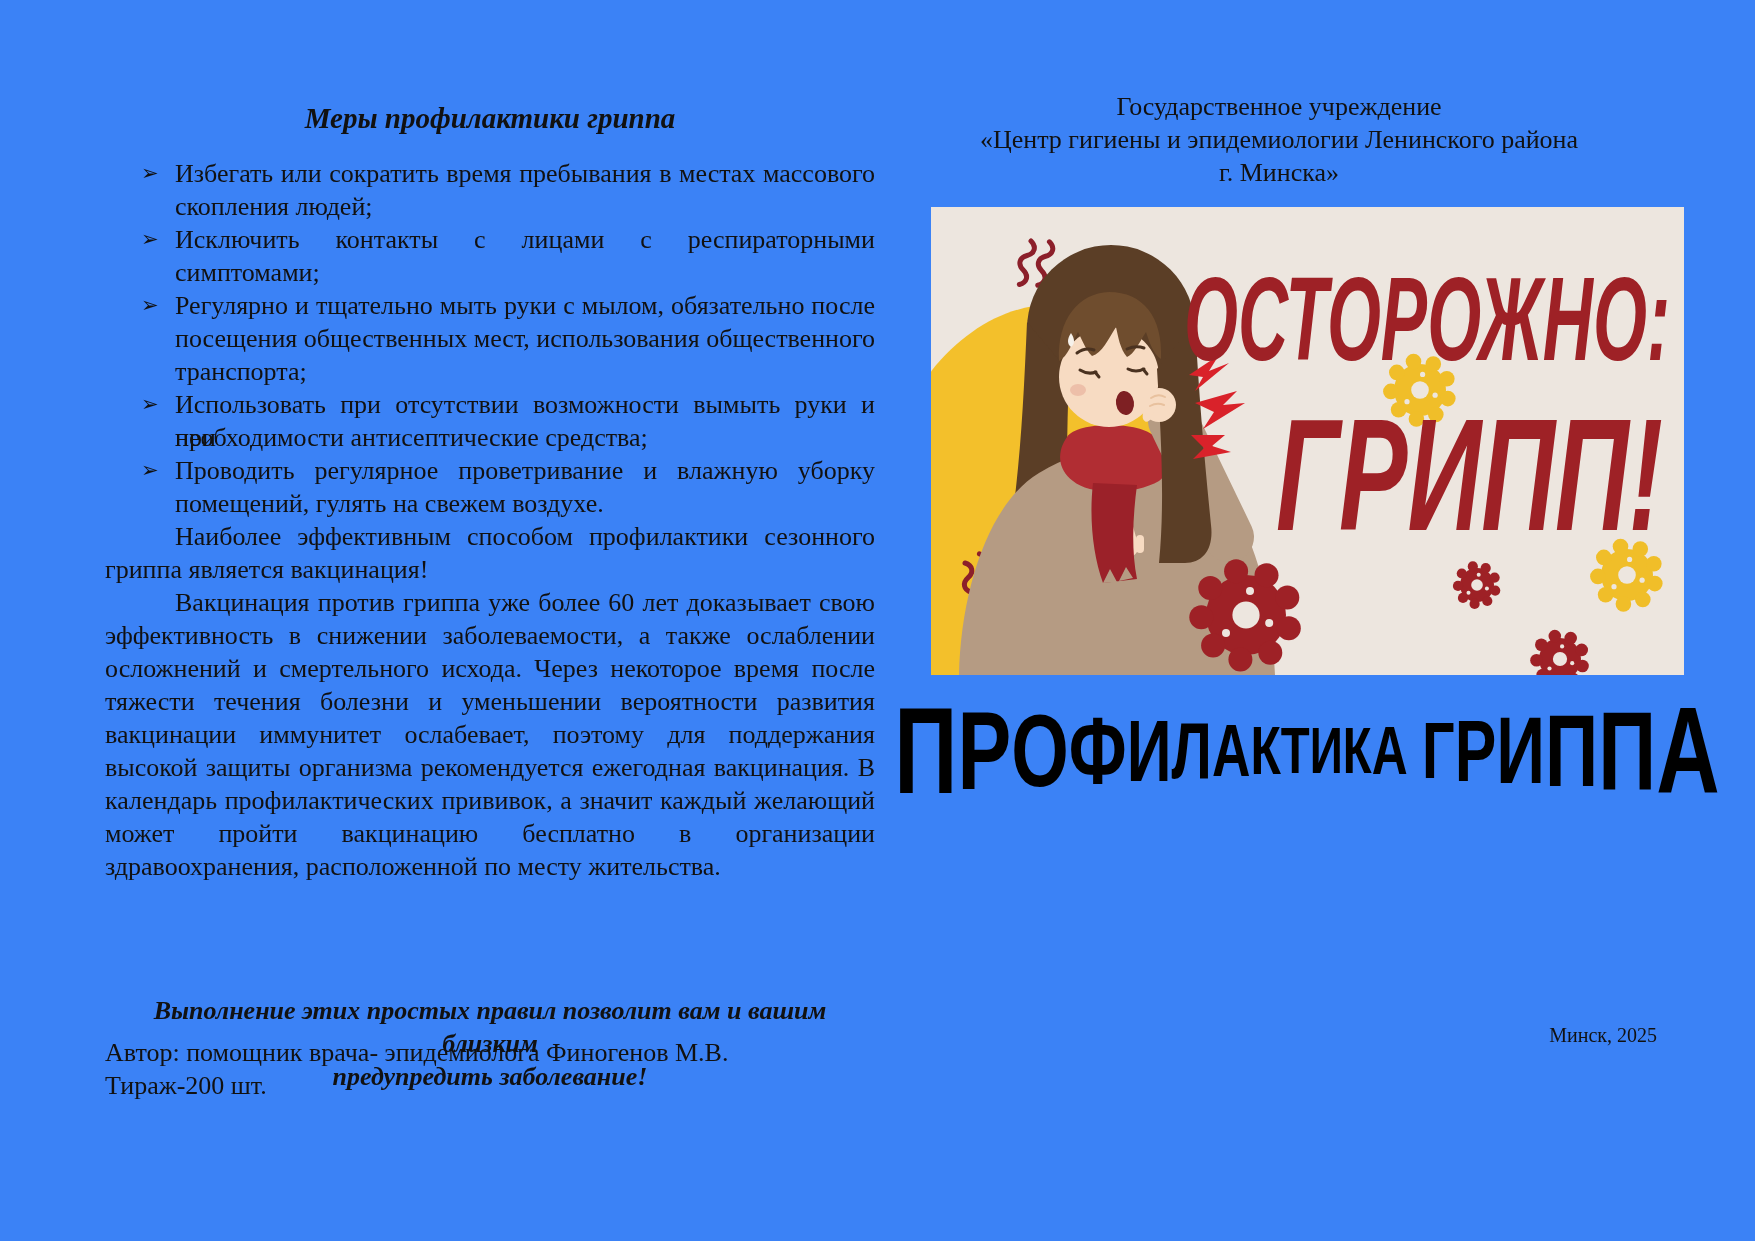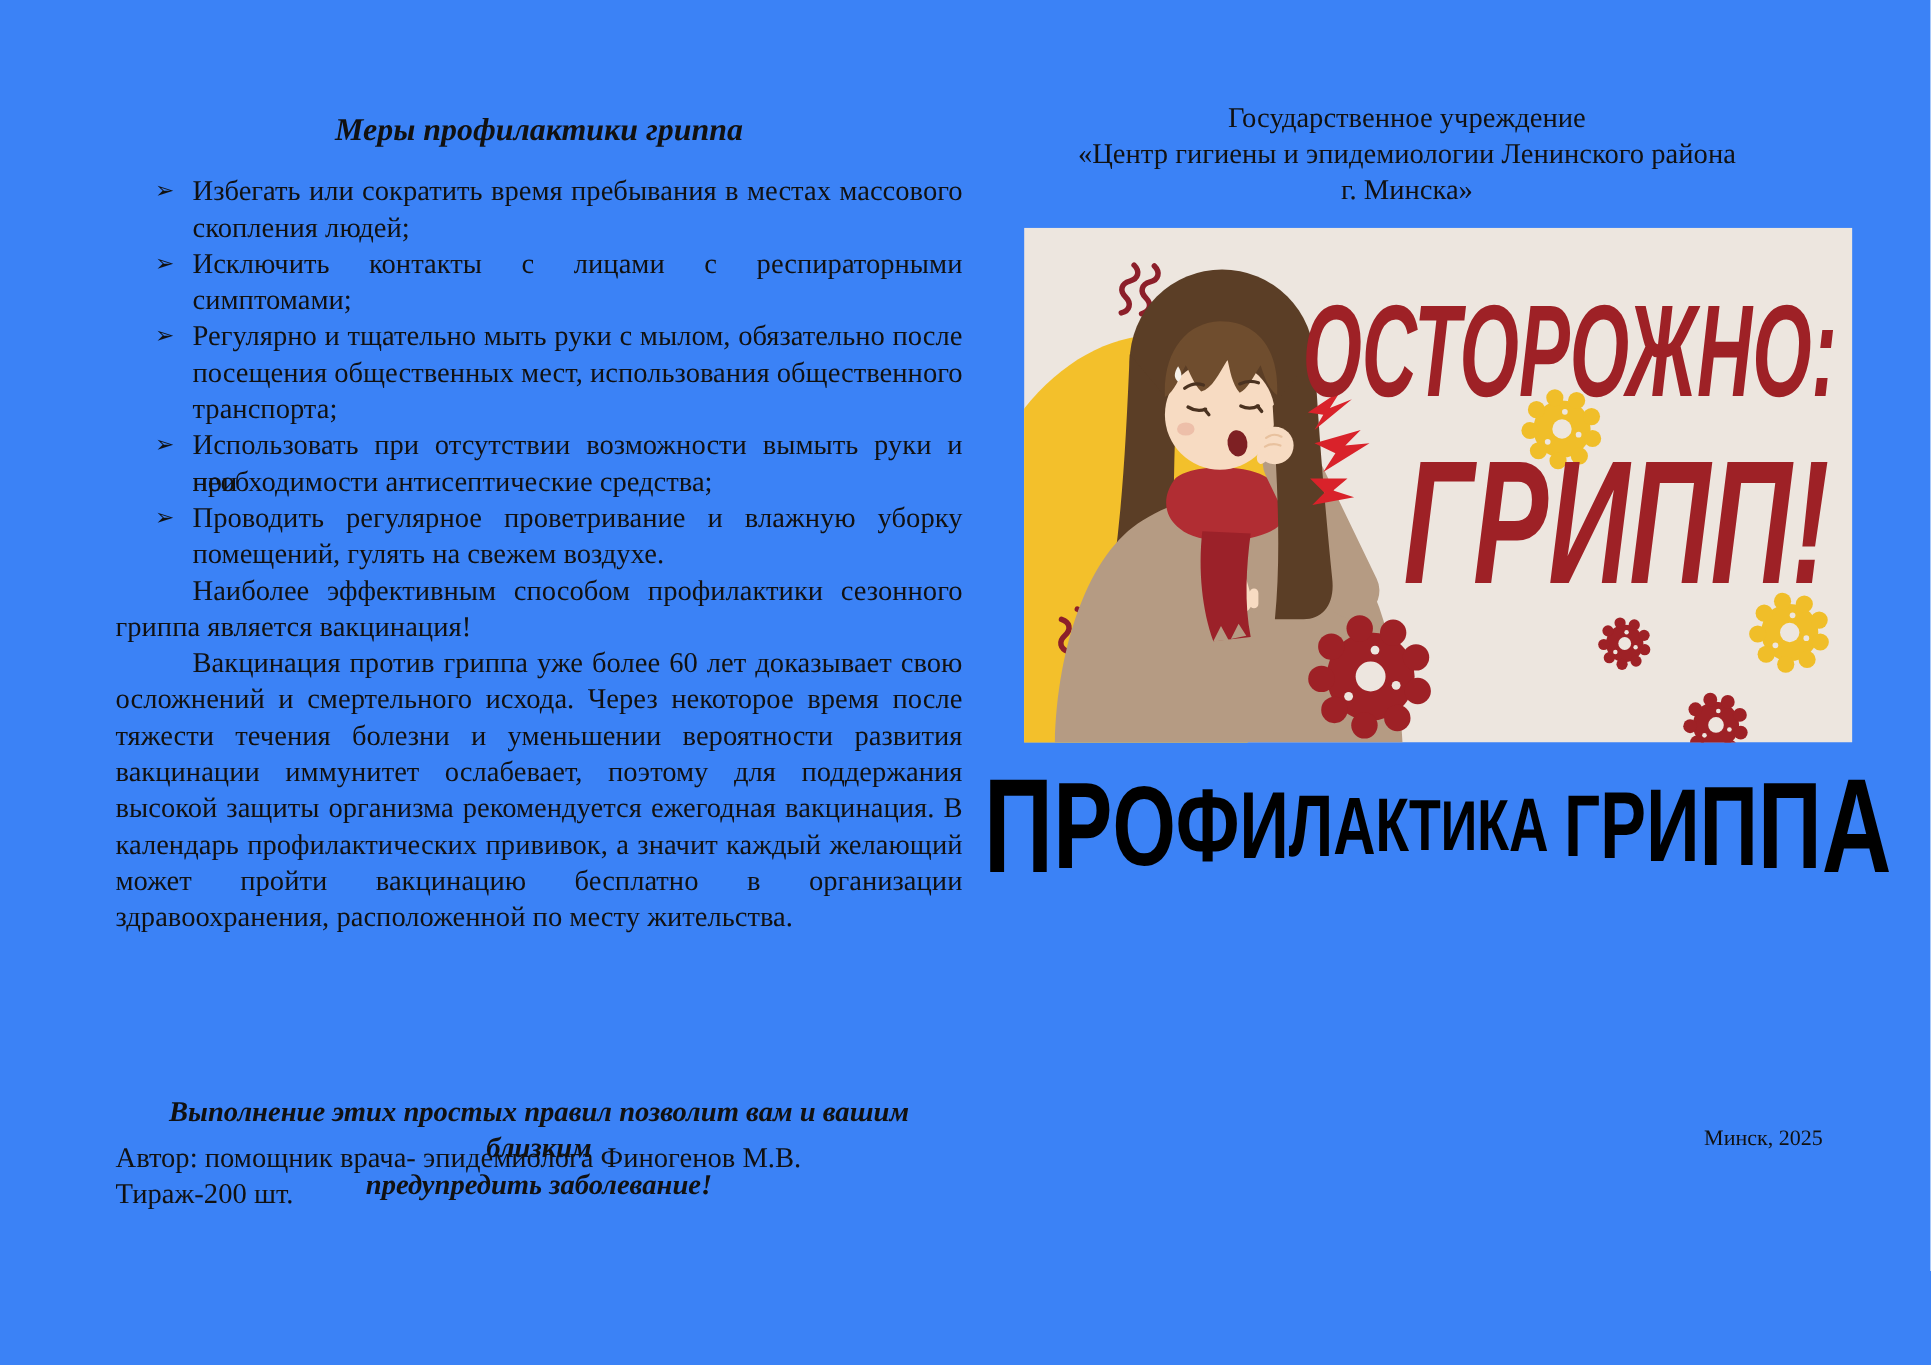--- a/index.html
+++ b/index.html
@@ -45,20 +45,21 @@
       <div class="line pad just"><span class="marker">➢</span>Регулярно и тщательно мыть руки с мылом, обязательно после</div>
       <div class="line pad just">посещения общественных мест, использования общественного</div>
       <div class="line pad">транспорта;</div>
       <div class="line pad just"><span class="marker">➢</span>Использовать при отсутствии возможности вымыть руки и при</div>
       <div class="line pad">необходимости антисептические средства;</div>
       <div class="line pad just"><span class="marker">➢</span>Проводить регулярное проветривание и влажную уборку</div>
       <div class="line pad">помещений, гулять на свежем воздухе.</div>
       <div class="line pad just">Наиболее эффективным способом профилактики сезонного</div>
       <div class="line">гриппа является вакцинация!</div>
       <div class="line pad just">Вакцинация против гриппа уже более 60 лет доказывает свою</div>
+      <div class="line just">эффективность в снижении заболеваемости, а также ослаблении</div>
       <div class="line just">осложнений и смертельного исхода. Через некоторое время после</div>
       <div class="line just">тяжести течения болезни и уменьшении вероятности развития</div>
       <div class="line just">вакцинации иммунитет ослабевает, поэтому для поддержания</div>
       <div class="line just">высокой защиты организма рекомендуется ежегодная вакцинация. В</div>
       <div class="line just">календарь профилактических прививок, а значит каждый желающий</div>
       <div class="line just">может пройти вакцинацию бесплатно в организации</div>
       <div class="line">здравоохранения, расположенной по месту жительства.</div>
     </div>
 
   <div id="closing">

